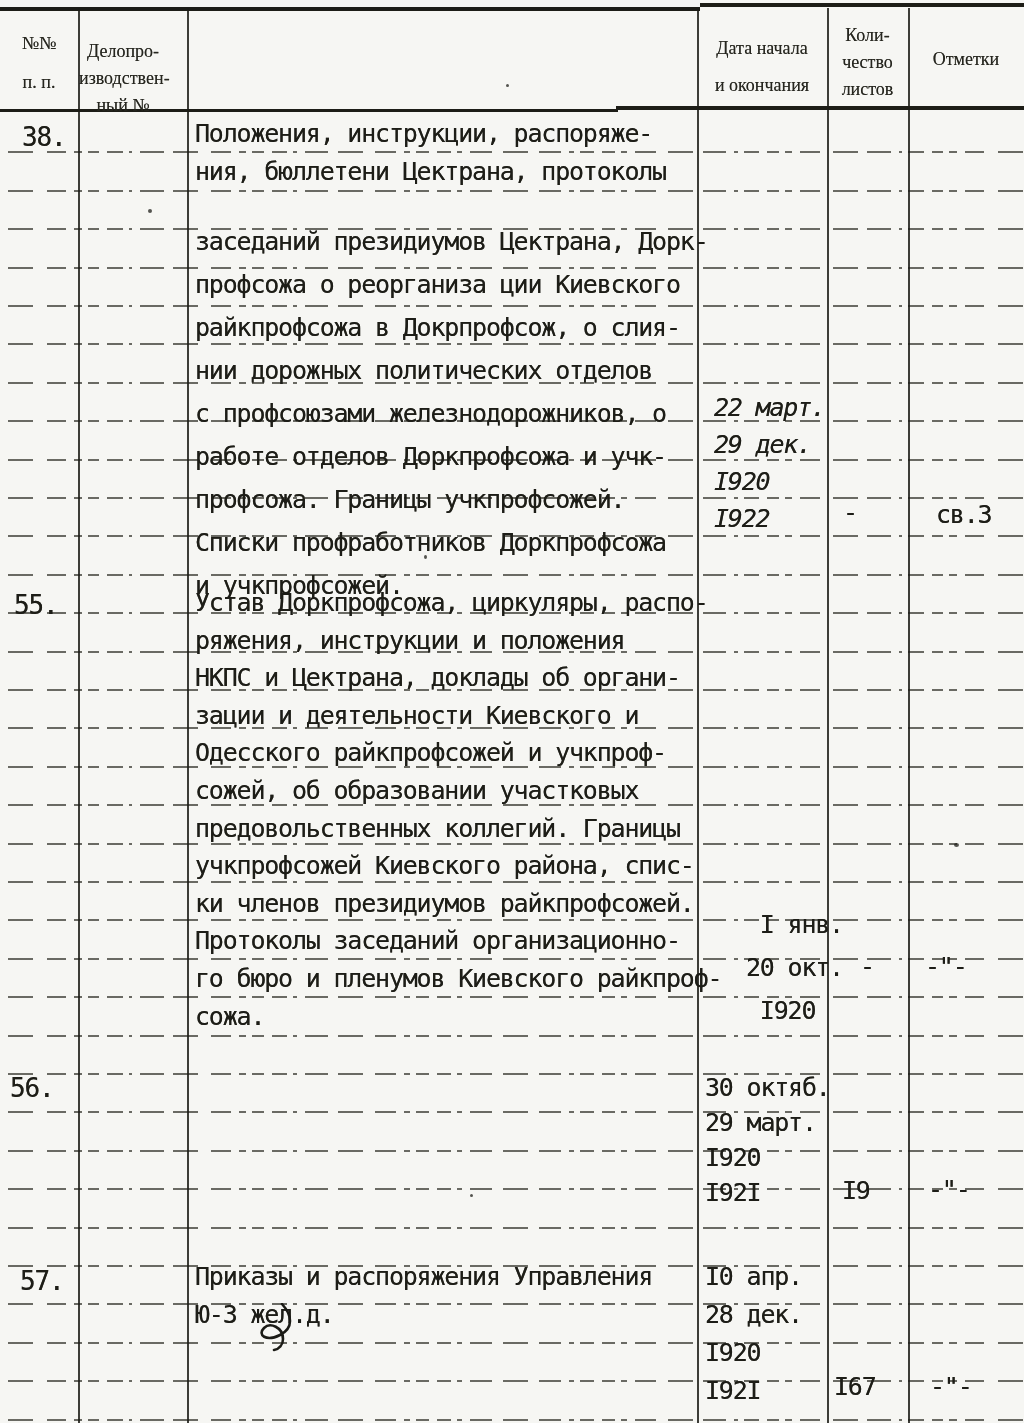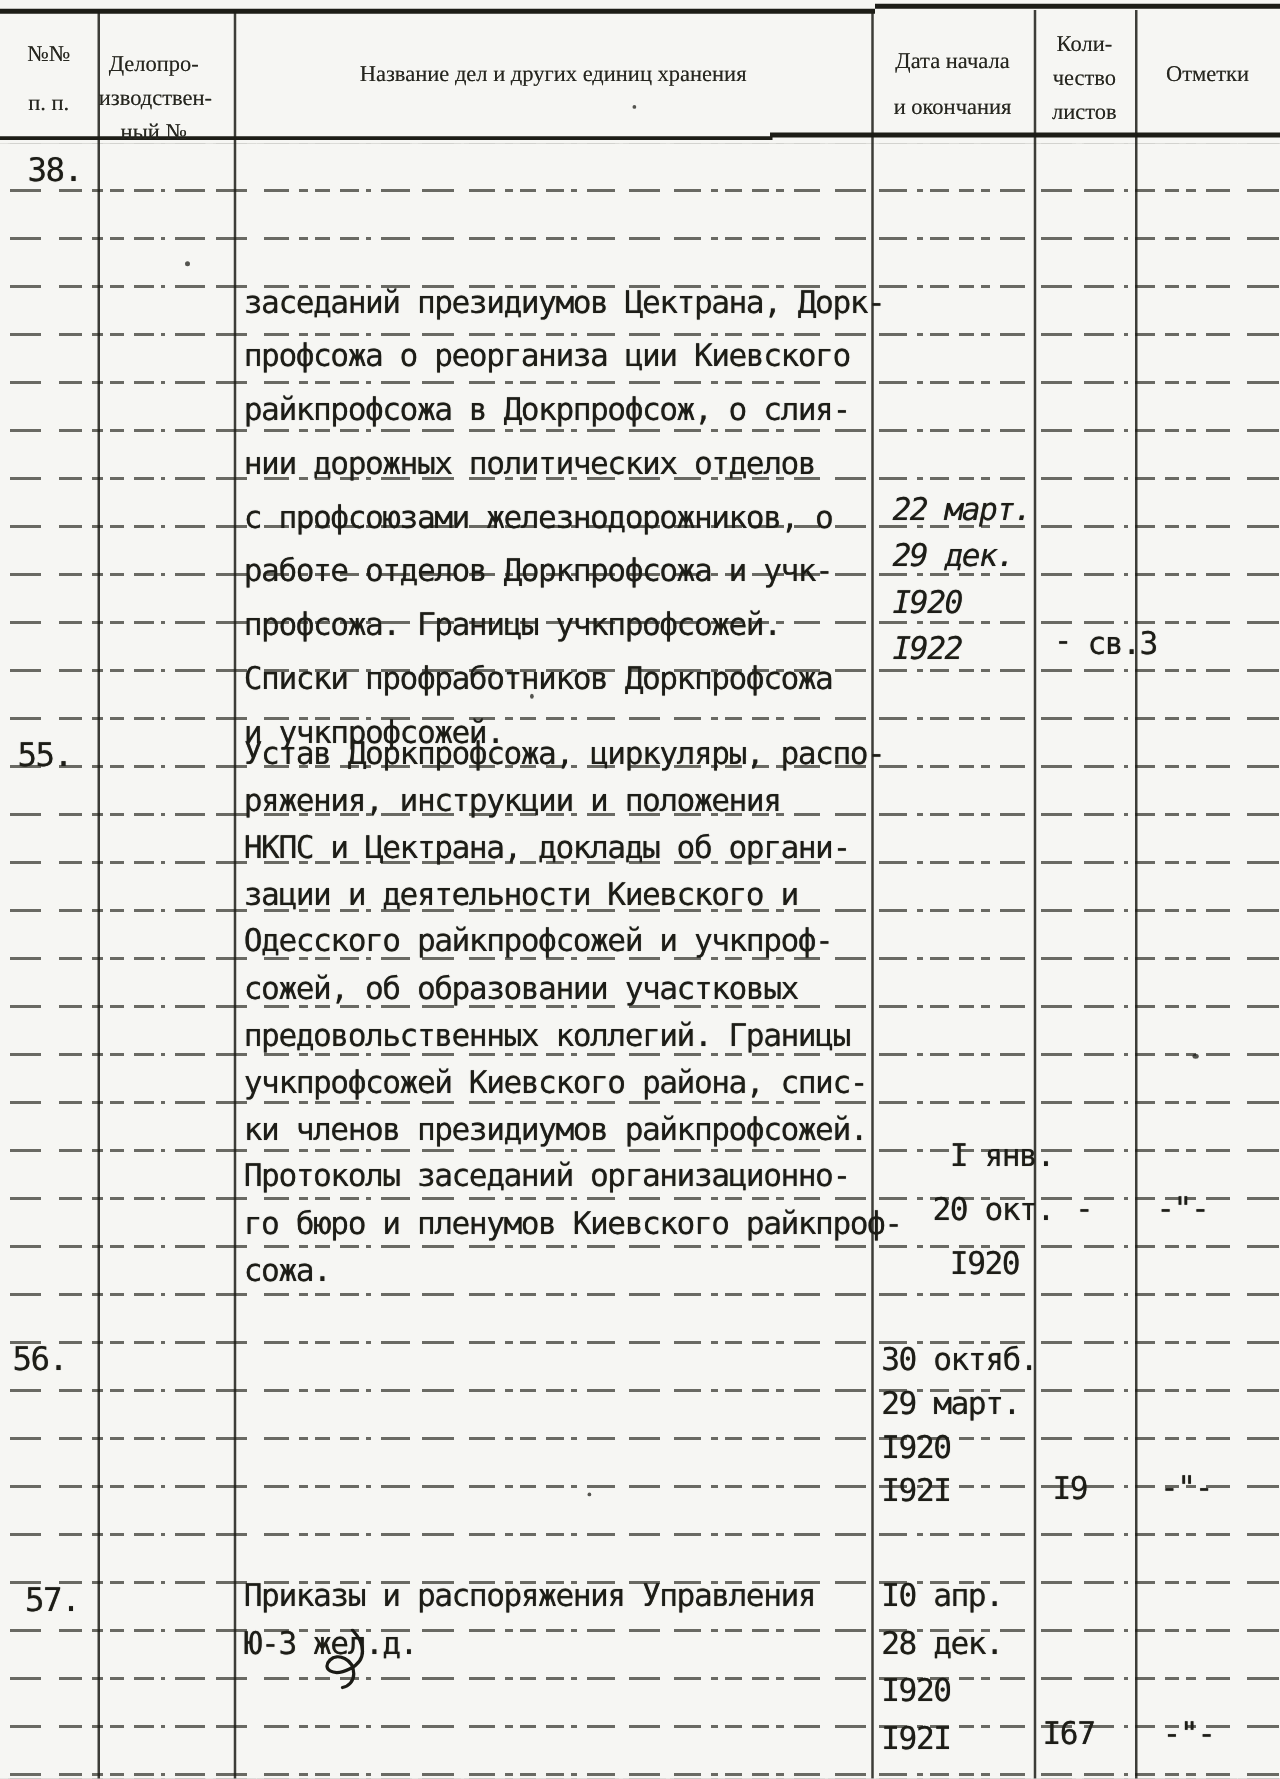--- a/index.html
+++ b/index.html
@@ -64,44 +64,45 @@
   <div class="vline" style="left:187px;"></div>
   <div class="vline" style="left:697px;"></div>
   <div class="vline" style="left:827px;"></div>
   <div class="vline" style="left:908px;"></div>
 
   <div class="hd" style="left:0;top:24px;width:78px;line-height:39px;">№№
 п. п.</div>
   <div class="hd" style="left:79px;top:38px;width:88px;">Делопро-
 изводствен-
 ный №</div>
-  <div class="hd" style="left:188px;top:46px;width:509px;">Название дел и других единиц  хранения</div>
   <div class="hd" style="left:697px;top:30px;width:130px;line-height:37px;">Дата начала
 и  окончания</div>
   <div class="hd" style="left:827px;top:22px;width:81px;">Коли-
 чество
 листов</div>
   <div class="hd" style="left:908px;top:46px;width:116px;text-align:center;">Отметки</div>
 
   <div class="tw num" style="left:22px;top:122px;">38.</div>
+  <div class="tw" style="left:195px;top:115px;">Положения, инструкции, распоряже-
+ния, бюллетени Цектрана, протоколы</div>
   <div class="tw lh365" style="left:195px;top:200px;">заседаний президиумов Цектрана, Дорк-
 профсожа о реорганиза ции Киевского
 райкпрофсожа в Докрпрофсож, о слия-
 нии дорожных политических отделов
 с профсоюзами железнодорожников, о
 работе отделов Доркпрофсожа и учк-
 профсожа. Границы учкпрофсожей.
 Списки профработников Доркпрофсожа
 и учкпрофсожей.</div>
   <div class="tw lh37" style="left:714px;top:389px;">22 март.
 29 дек.
 I920
 I922</div>
   <div class="tw" style="left:843px;top:494px;">-</div>
-  <div class="tw" style="left:870px;top:496px;text-align:center;">св.3</div>
+  <div class="tw" style="left:936px;top:496px;text-align:center;">св.3</div>
 
   <div class="tw num" style="left:14px;top:590px;">55.</div>
   <div class="tw lh376" style="left:195px;top:584px;">Устав Доркпрофсожа, циркуляры, распо-
 ряжения, инструкции и положения
 НКПС и Цектрана, доклады об органи-
 зации и деятельности Киевского и
 Одесского райкпрофсожей и учкпроф-
 сожей, об образовании участковых
 предовольственных коллегий. Границы
 учкпрофсожей Киевского района, спис-

